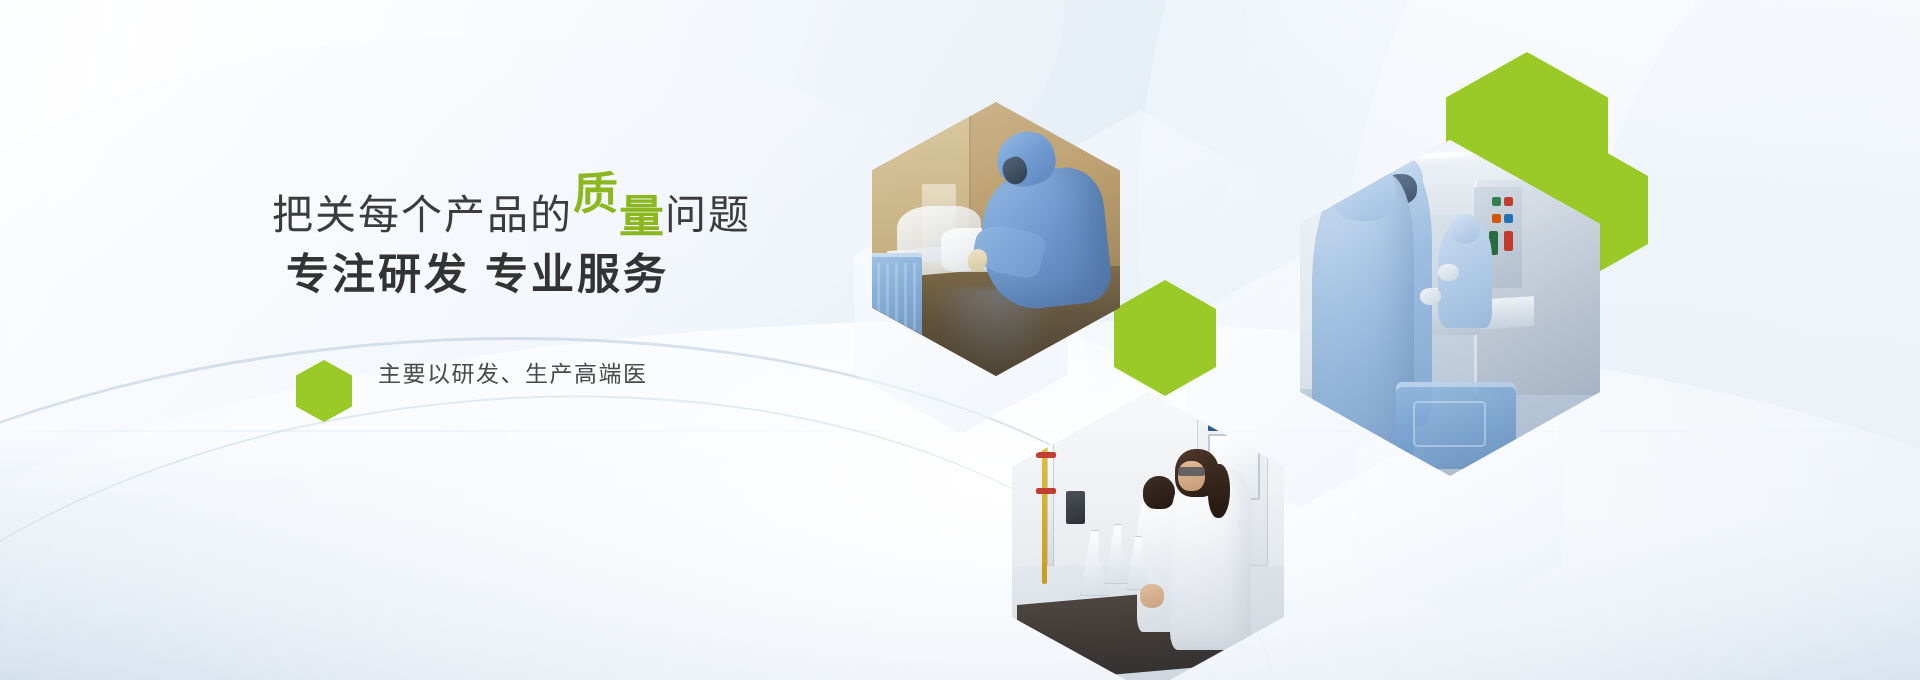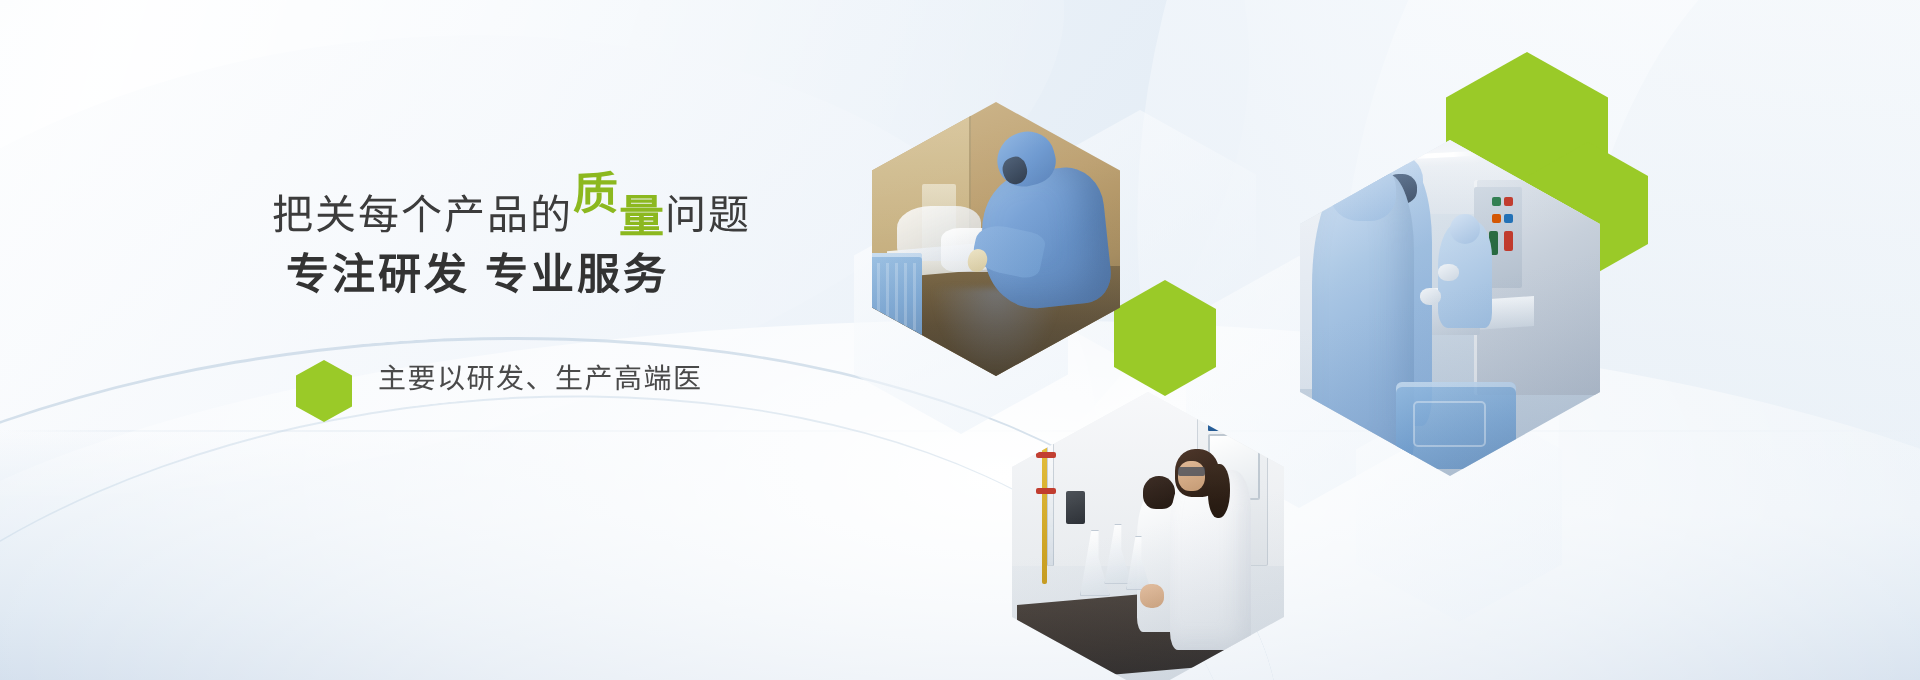--- a/index.html
+++ b/index.html
@@ -432,21 +432,21 @@
     position:absolute; left:296px; top:356px;
     display:flex; align-items:flex-start; gap:26px;
   }
   .sub-hex{
     flex:0 0 auto;
     width:56px; height:62px; margin-top:4px;
     background:#9aca28;
     clip-path:polygon(50% 0%,100% 25%,100% 75%,50% 100%,0% 75%,0% 25%);
   }
   .sub-text{
-    font-size:28px; line-height:1.62; letter-spacing:1.5px;
+    font-size:23px; line-height:1.62; letter-spacing:1.5px;
     color:#4a4a4a; white-space:nowrap;
   }
   .sub-text span{ display:block; }
 </style>
 </head>
 <body>
 
 <div class="banner">
 
   <div class="bg-layer">

